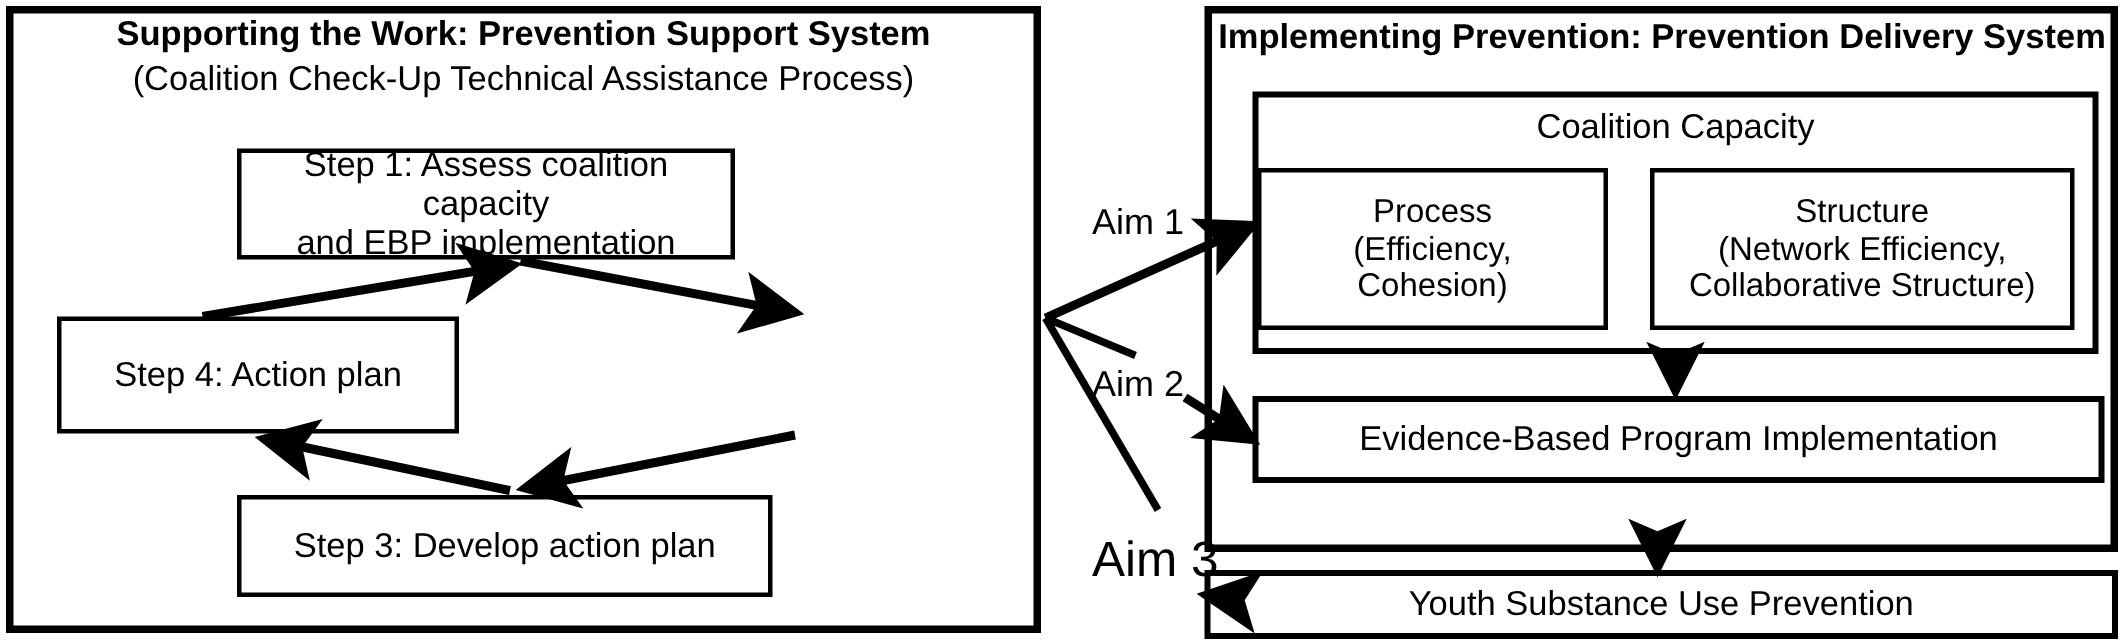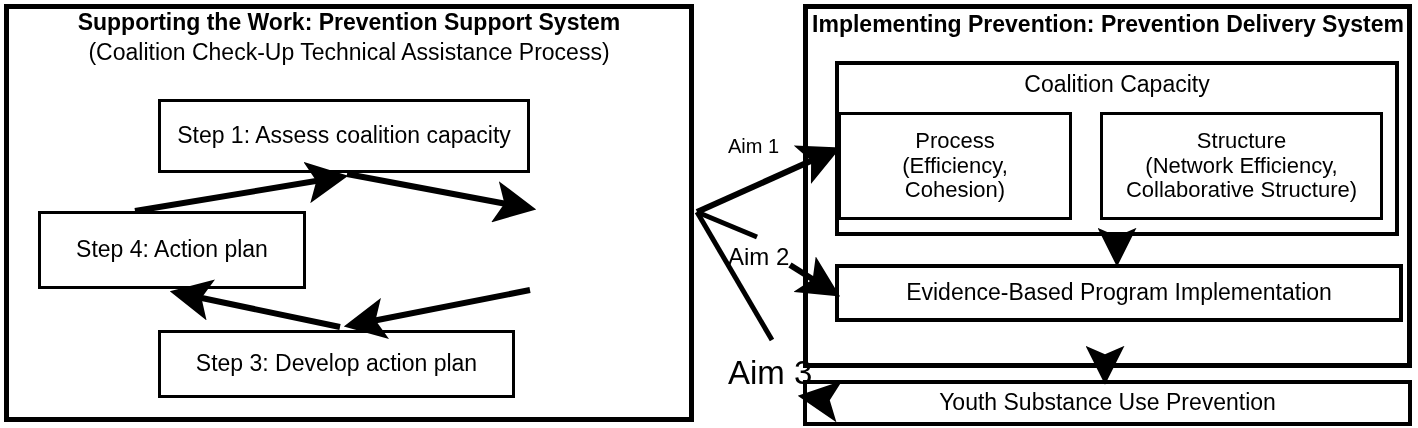--- a/index.html
+++ b/index.html
@@ -19,23 +19,24 @@
 <body>
 
 <div id="stage">
 
   <div class="panel" style="left:4px;top:4px;width:690px;height:418px;">
   </div>
 
   <div class="title t-bold" style="left:14px;top:10px;width:670px;font-size:23px;">Supporting the Work: Prevention Support System</div>
   <div class="title" style="left:14px;top:40px;width:670px;font-size:23px;">(Coalition Check-Up Technical Assistance Process)</div>
 
-  <div class="box" style="left:158px;top:99px;width:372px;height:74px;font-size:23px;">
+  <div class="box" style="left:158px;top:99px;width:332px;height:74px;font-size:23px;">
     <span class="lbl">
       <span>Step 1: Assess coalition capacity</span><br>
+      <span>and EBP implementation</span>
     </span>
   </div>
 
   <div class="box" style="left:38px;top:211px;width:268px;height:78px;font-size:23px;">
     <span class="lbl">
       <span>Step 4: Action plan</span><br>
     </span>
   </div>
 
 
@@ -69,21 +70,21 @@
   </div>
 
   <div class="box box-thick" style="left:835px;top:264px;width:568px;height:58px;font-size:23px;">
     <span class="lbl">Evidence-Based Program Implementation</span>
   </div>
 
   <div class="box box-thick" style="left:803px;top:380px;width:609px;height:46px;font-size:23px;">
     <span class="lbl">Youth Substance Use Prevention</span>
   </div>
 
-  <div class="aim" style="left:728px;top:135px;font-size:20px;">Aim 1</div>
+  <div class="aim" style="left:728px;top:135px;font-size:24px;">Aim 1</div>
   <div class="aim" style="left:728px;top:243px;font-size:24px;">Aim 2</div>
   <div class="aim" style="left:728px;top:354px;font-size:33px;">Aim 3</div>
 
   <svg class="overlay" viewBox="0 0 1418 428" xmlns="http://www.w3.org/2000/svg">
     <defs>
       <marker id="ah" markerWidth="7" markerHeight="7" refX="5.6" refY="3.5" orient="auto" markerUnits="strokeWidth">
         <path d="M0,0 L7,3.5 L0,7 L1.6,3.5 z" fill="#000"></path>
       </marker>
       <marker id="ahv" markerWidth="6.5" markerHeight="6.5" refX="5.2" refY="3.25" orient="auto" markerUnits="strokeWidth">
         <path d="M0,0 L6.5,3.25 L0,6.5 L1.4,3.25 z" fill="#000"></path>

